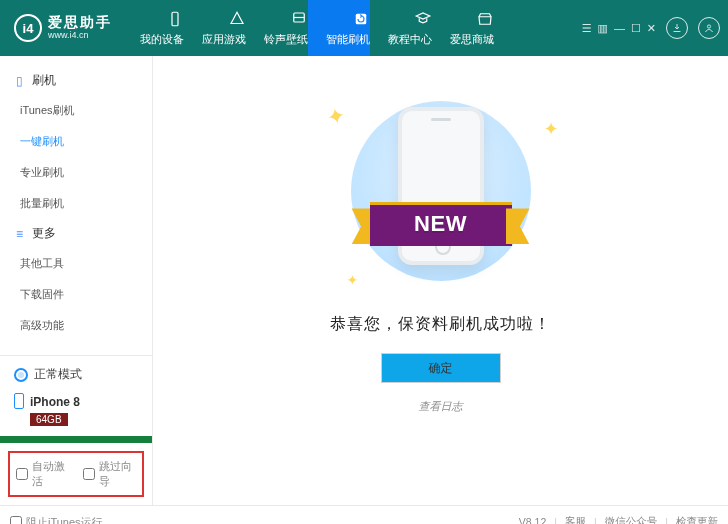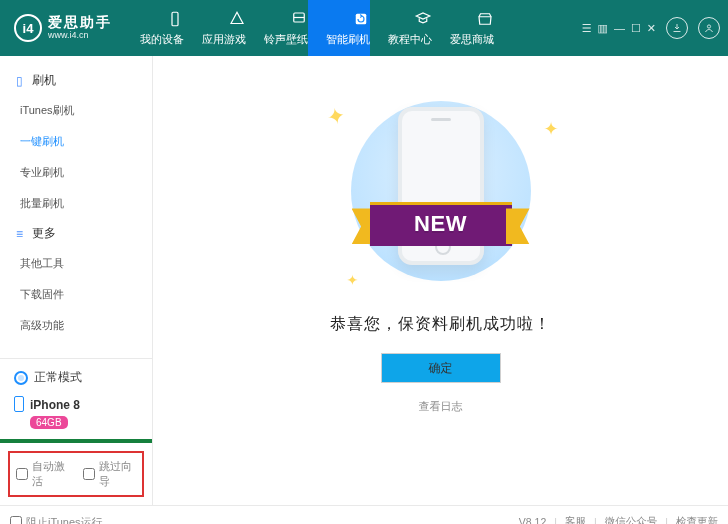--- a/index.html
+++ b/index.html
@@ -29,22 +29,22 @@
   .sb-group-title .mark { width:10px; color:#4a90ff; }
   .sb-item { padding:8px 12px 8px 20px; font-size:11px; color:#555; cursor:pointer; }
   .sb-item.active { color:#1e8fff; }
   .sb-lower { border-top:1px solid #e9e9e9; padding:10px 14px; }
   .mode-row { display:flex; align-items:center; gap:6px; font-size:12px; color:#444; }
   .mode-dot { width:14px; height:14px; border-radius:50%; border:2px solid #1e8fff; position:relative; }
   .mode-dot:after { content:""; position:absolute; inset:2px; border-radius:50%; background:#1e8fff; opacity:.25; }
   .device-row { display:flex; flex-direction:column; gap:4px; margin-top:10px; }
   .device-name { display:flex; align-items:flex-end; gap:6px; font-size:12px; font-weight:bold; color:#333; }
   .phone-mini { width:10px; height:16px; border:1.5px solid #1e8fff; border-radius:2px; }
-  .device-badge { align-self:flex-start; margin-left:16px; background:#ec4899; color:#fff; border-radius:5px; padding:1px 6px; font-size:10px; }
-  .sb-check { border-top:4px solid #15803d; padding:10px 10px; }
+  .device-badge { align-self:flex-start; margin-left:16px; background:#7f1d1d; color:#fff; border-radius:0; padding:1px 6px; font-size:10px; }
+  .sb-check { border-top:7px solid #15803d; padding:10px 10px; }
   .check-box-row { display:flex; gap:14px; outline:2px solid #d33; padding:6px 6px; }
   .cb { display:flex; align-items:center; gap:4px; font-size:11px; color:#888; cursor:pointer; }
   .cb input { width:12px; height:12px; }
   
   .main { flex:1; display:flex; flex-direction:column; align-items:center; background:#fff; }
   .banner { margin-top:40px; width:240px; height:190px; position:relative; }
   .circle { position:absolute; left:50%; top:50%; width:180px; height:180px; margin-left:-90px; margin-top:-90px; border-radius:50%; background:radial-gradient(circle at 50% 40%, #dff1ff 0%, #bfe3ff 70%, #a9d9ff 100%); }
   .phone { position:absolute; left:50%; top:50%; width:86px; height:158px; margin-left:-43px; margin-top:-84px; background:#f7f8fa; border:4px solid #e8ecef; border-radius:14px; box-shadow:0 6px 14px rgba(0,0,0,.08); }
   .phone:before { content:""; position:absolute; top:7px; left:50%; margin-left:-10px; width:20px; height:3px; background:#d6dade; border-radius:2px; }
   .phone:after { content:""; position:absolute; bottom:6px; left:50%; margin-left:-6px; width:12px; height:12px; border:2px solid #d6dade; border-radius:50%; }
@@ -52,21 +52,21 @@
   .ribbon-body { position:absolute; inset:0 18px; background:#701a75; box-shadow:0 3px 0 #e9ae12 inset; display:flex; align-items:center; justify-content:center; color:#fff; font-weight:900; font-size:22px; letter-spacing:.5px; text-shadow:0 2px 0 rgba(0,0,0,.1); }
   .ribbon:before, .ribbon:after { content:""; position:absolute; top:6px; width:24px; height:36px; background:#f1b91f; }
   .ribbon:before { left:0; clip-path:polygon(0 0,100% 0,100% 100%,0 100%,40% 50%); }
   .ribbon:after { right:0; clip-path:polygon(0 0,100% 0,60% 50%,100% 100%,0 100%); }
   .star { position:absolute; color:#ffd95e; }
   .s1 { left:6px; top:8px; font-size:22px; transform:rotate(-12deg);}
   .s2 { right:2px; top:22px; font-size:18px; }
   .s3 { left:26px; bottom:-2px; font-size:14px; }
   .msg { margin-top:28px; font-size:16px; color:#222; letter-spacing:1px; }
   .ok-btn { margin-top:18px; width:120px; height:30px; border:1px solid #cfcfcf; background:#0ea5e9; font-size:12px; color:#333; cursor:pointer; }
-  .loglink { margin-top:16px; font-size:11px; color:#8d8d8d; cursor:pointer; }
+  .loglink { margin-top:16px; font-size:11px; color:#8d8d8d; cursor:pointer;font-style:italic; }
   
   .footer { height:21px; border-top:1px solid #e9e9e9; display:flex; align-items:center; font-size:10.5px; color:#8a8a8a; padding:16px 10px; }
   .footer .cb { color:#8a8a8a; }
   .footer-right { margin-left:auto; display:flex; align-items:center; gap:8px; }
   .sep { color:#cfcfcf; }
 </style>
 </head>
 <body>
 
 <div class="header">

